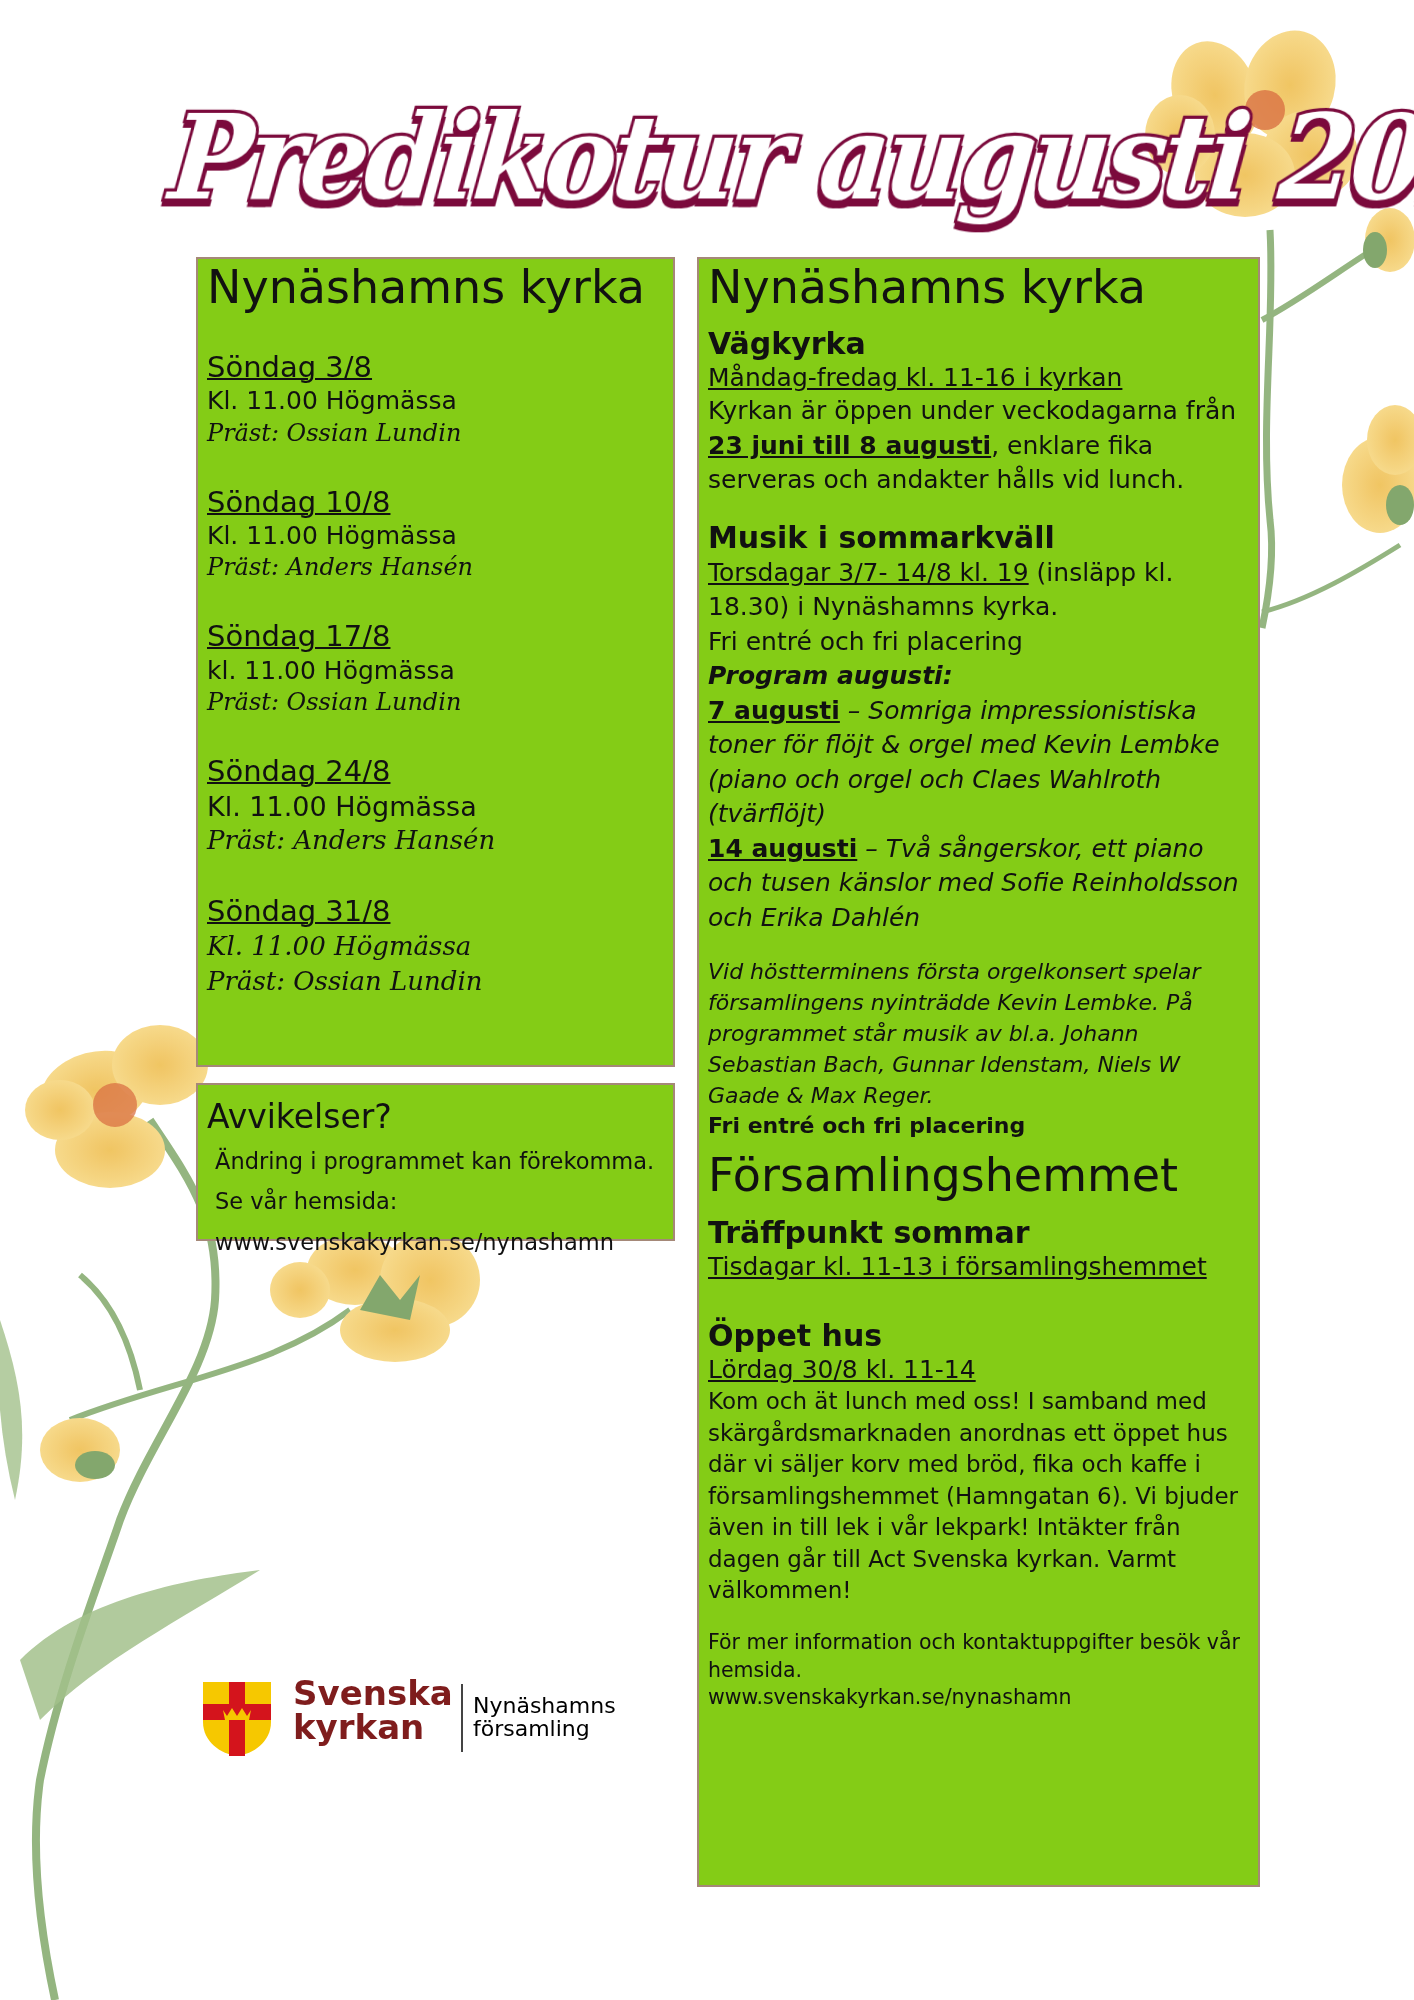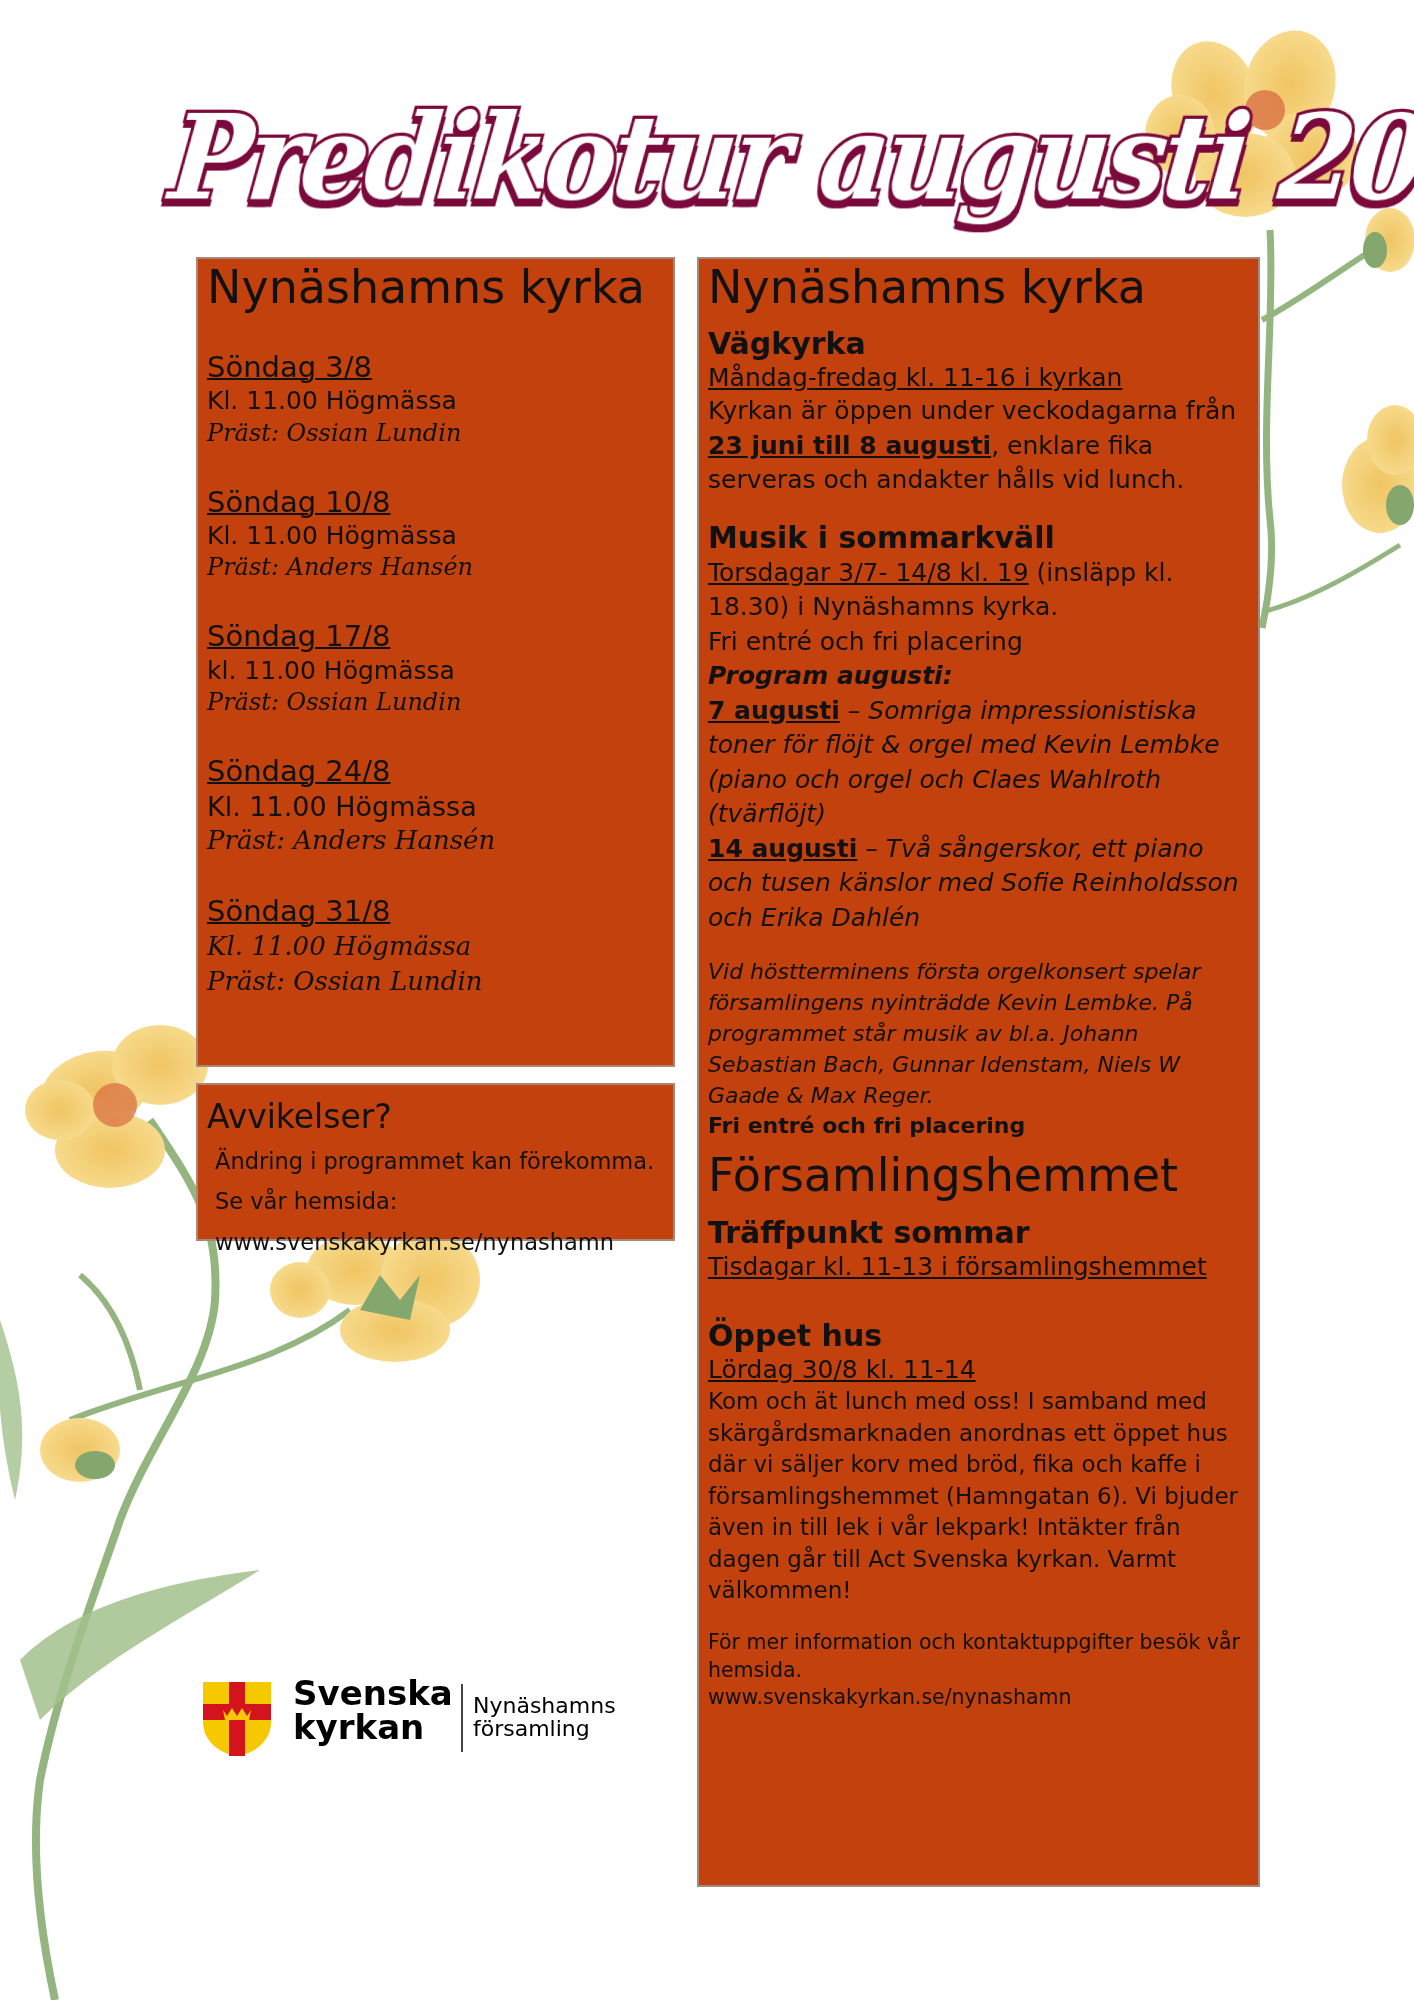--- a/index.html
+++ b/index.html
@@ -10,21 +10,21 @@
   .deco { position: absolute; left: 0; top: 0; width: 1414px; height: 2000px; pointer-events: none; }
   .title {
     position: absolute; left: 170px; top: 95px; width: 1100px; height: 150px;
     font-family: "DejaVu Serif", serif; font-weight: bold; font-style: italic;
     font-size: 108px; color: #ffffff; letter-spacing: -4px; white-space: nowrap;
     -webkit-text-stroke: 6px #7b0a3c; paint-order: stroke fill;
     text-shadow: 0 7px 0 #7b0a3c, 3px 8px 0 #7b0a3c, -3px 8px 0 #7b0a3c;
     transform: scaleY(1.08) skewX(-6deg);
   }
   .box {
-    position: absolute; background: #c2410c; border: 2px solid #a58878;
+    position: absolute; background: #84cc16; border: 2px solid #a58878;
     box-sizing: border-box;
   }
   #box-left { left: 196px; top: 257px; width: 479px; height: 810px; padding: 2px 9px; }
   #box-avvik { left: 196px; top: 1083px; width: 479px; height: 158px; padding: 12px 9px; }
   #box-right { left: 697px; top: 257px; width: 563px; height: 1630px; padding: 2px 9px; }
 
   .h-big { font-size: 46px; font-weight: normal; line-height: 1.15; margin: 0; }
   .day { font-size: 29px; text-decoration: underline; text-decoration-thickness: 2px; line-height: 1.25; margin: 0; }
   .svc { font-size: 25px; line-height: 1.3; margin: 0; }
   .prest { font-family: "DejaVu Serif", serif; font-style: italic; font-size: 24px; line-height: 1.25; margin: 0; }
@@ -41,21 +41,21 @@
   .r-t b { font-weight: bold; text-decoration: underline; }
   .r-s { font-size: 22px; font-style: italic; line-height: 1.4; margin: 0; }
   .r-sb { font-size: 22px; font-weight: bold; line-height: 1.4; margin: 0; }
   .r-small { font-size: 20.5px; line-height: 1.35; margin: 0; }
   .gap { height: 22px; }
   .gap-s { height: 12px; }
   .h-big2 { font-size: 46px; line-height: 1.2; margin: 6px 0 0 0; font-weight: normal; }
 
   .logo { position: absolute; left: 203px; top: 1680px; width: 420px; height: 80px; }
   .logo .shield { position: absolute; left: 0; top: 2px; }
-  .logo .brand { position: absolute; left: 90px; top: -4px; font-size: 34px; font-weight: bold; line-height: 1.0; color: #000000; }
+  .logo .brand { position: absolute; left: 90px; top: -4px; font-size: 34px; font-weight: bold; line-height: 1.0; color: #7f1d1d; }
   .logo .sep { position: absolute; left: 258px; top: 4px; width: 2px; height: 68px; background: #444; }
   .logo .parish { position: absolute; left: 270px; top: 14px; font-size: 22px; line-height: 1.05; color: #000000; }
 </style>
 </head>
 <body>
 
 <svg class="deco" viewBox="0 0 1414 2000">
   <defs>
     <radialGradient id="petal" cx="50%" cy="50%" r="60%">
       <stop offset="0%" stop-color="#f0c25a"></stop>

